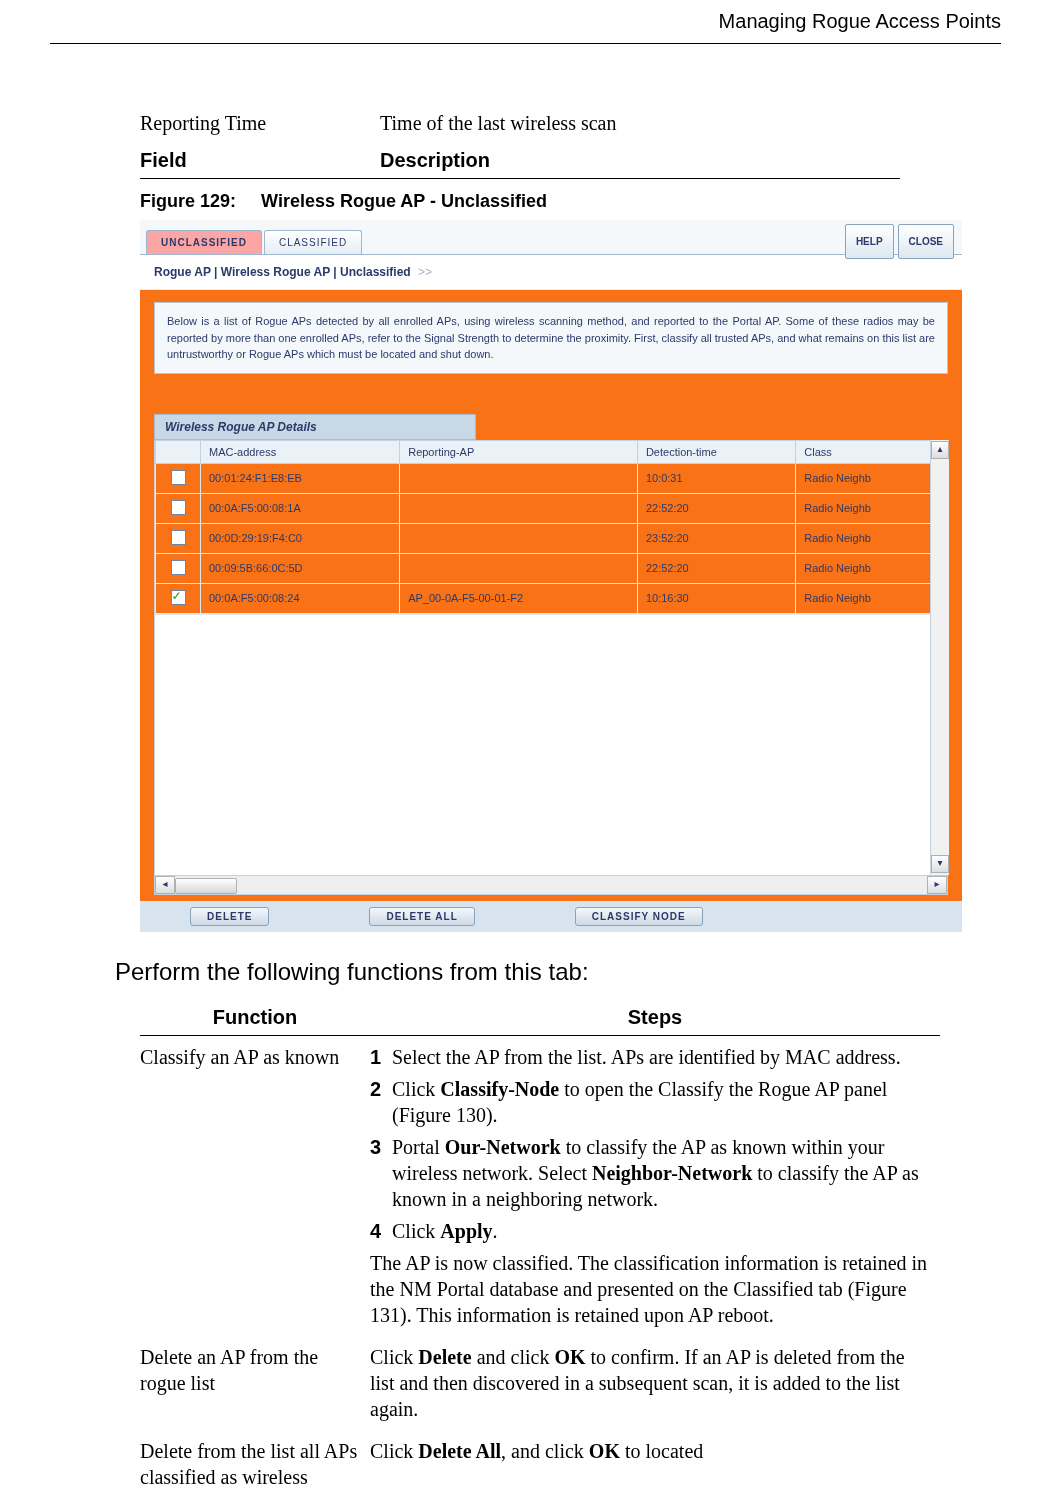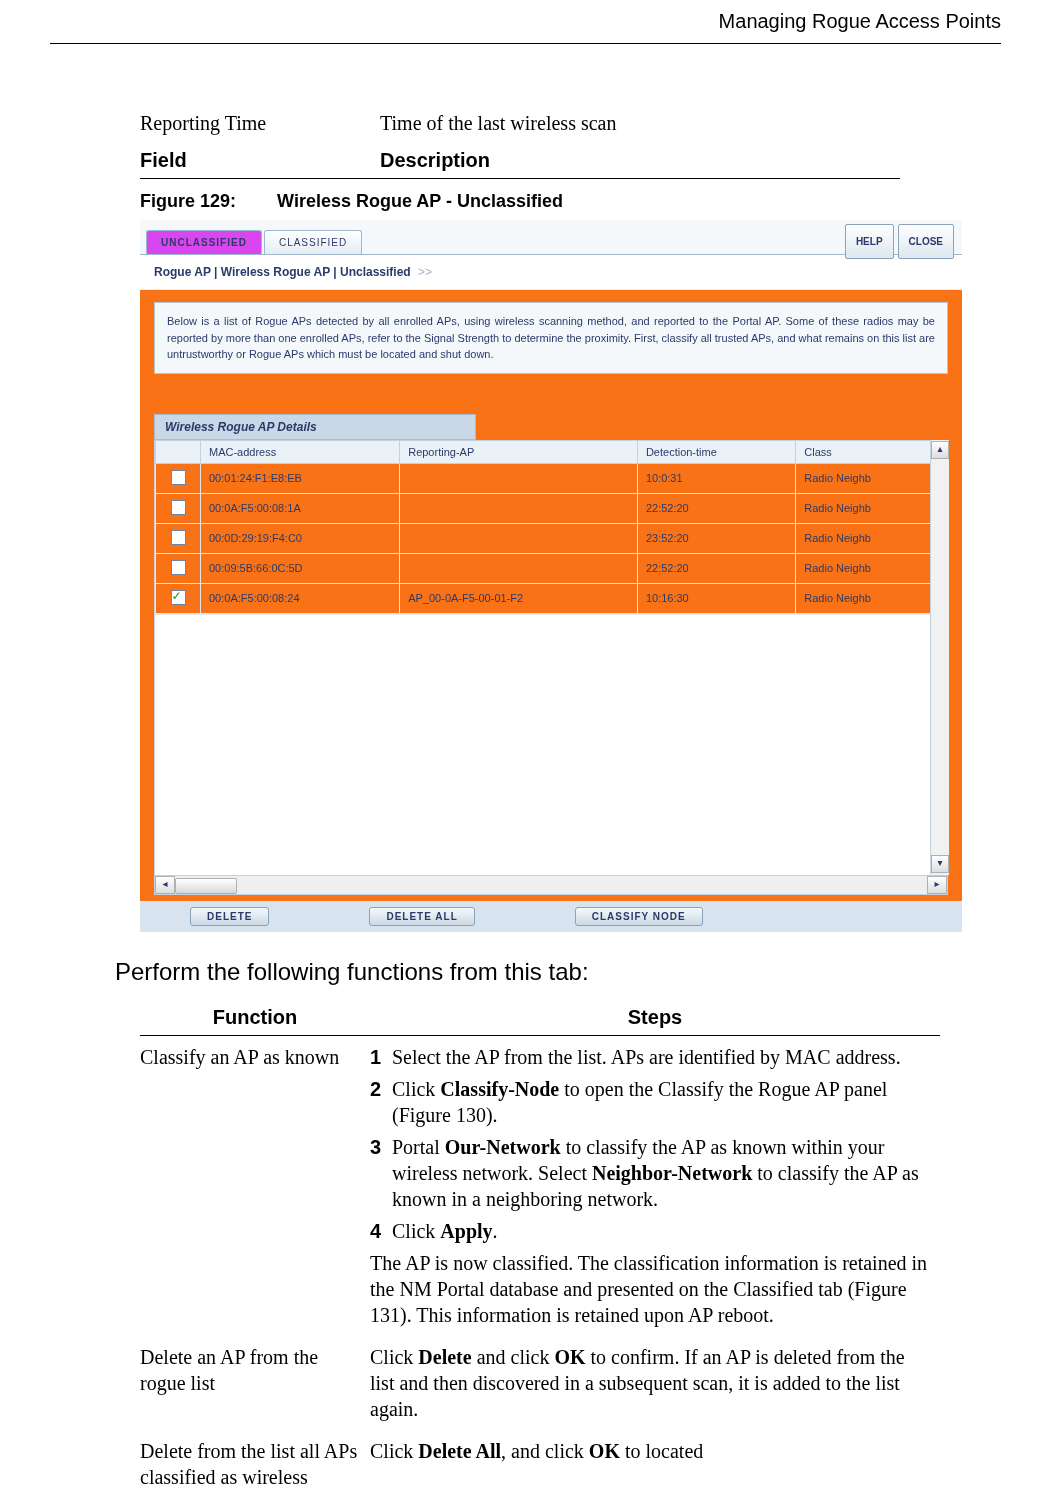--- a/index.html
+++ b/index.html
@@ -41,21 +41,21 @@
     padding: 8px 0;
     font-family: "Times New Roman", Times, serif;
   }
   .field-col { width: 240px; }
   .fig-caption {
     font-family: Arial, Helvetica, sans-serif;
     font-weight: bold;
     font-size: 18px;
     margin: 12px 0 8px 90px;
   }
-  .fig-caption .figno { margin-right: 36px; }
+  .fig-caption .figno { margin-right: 20px; }
 
   .screenshot {
     margin: 0 0 0 90px;
     width: 822px;
     background: #fff;
     font-family: Verdana, Tahoma, Arial, sans-serif;
     font-size: 12px;
     color: #2a3a6a;
   }
   .ss-top {
@@ -72,21 +72,21 @@
     font-size: 10px;
     letter-spacing: 1px;
     border: 1px solid #9eb8cf;
     border-bottom: none;
     margin-right: 2px;
     background: linear-gradient(#fff,#e4edf4);
     color: #2a3a6a;
     cursor: pointer;
     border-radius: 3px 3px 0 0;
   }
-  .tab.active { background: #d946ef; font-weight: bold; }
+  .tab.active { background: #fca5a5; font-weight: bold; }
   .toolbar-right {
     position: absolute;
     right: 8px;
     top: 4px;
     display: flex;
     gap: 4px;
   }
   .tool-btn {
     border: 1px solid #8aa3bb;
     background: linear-gradient(#fff,#dde8f0);

